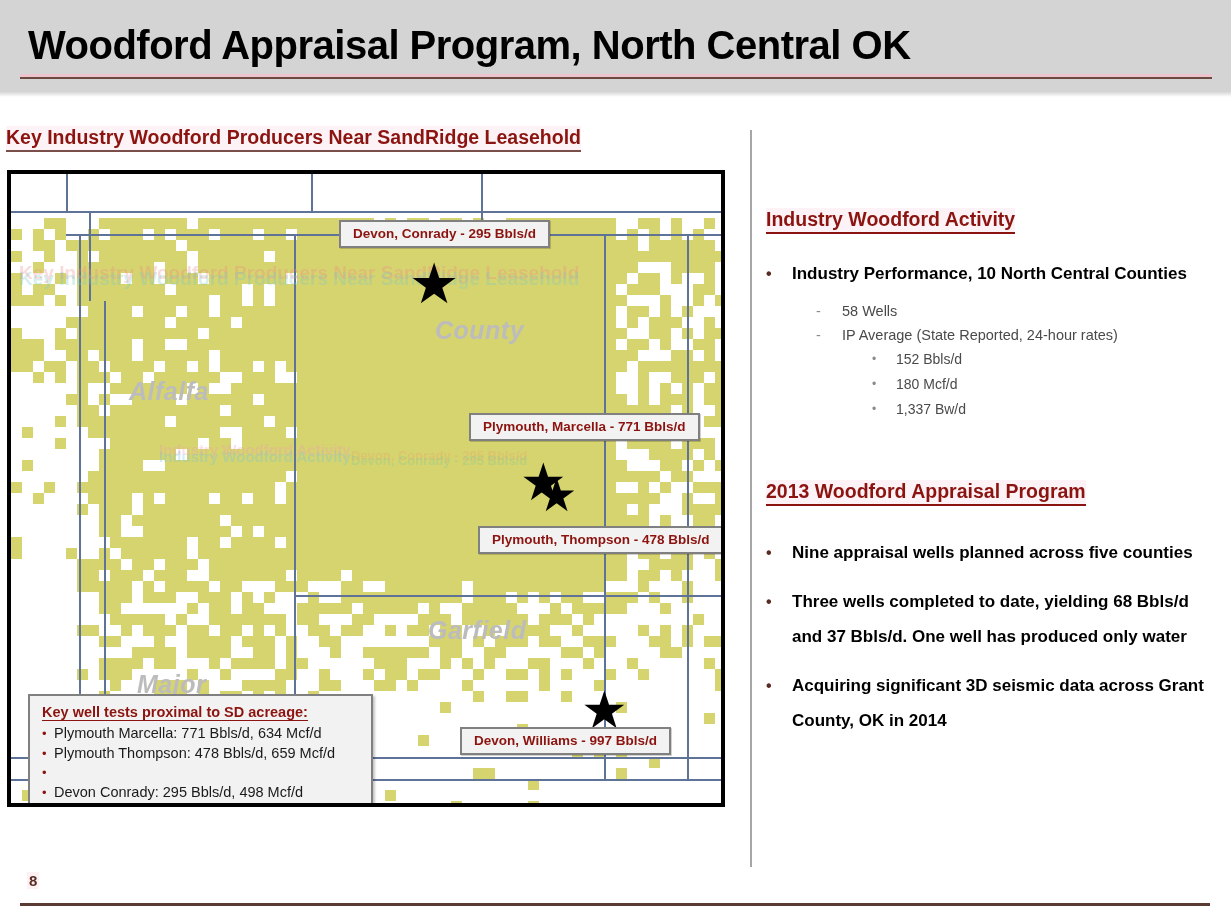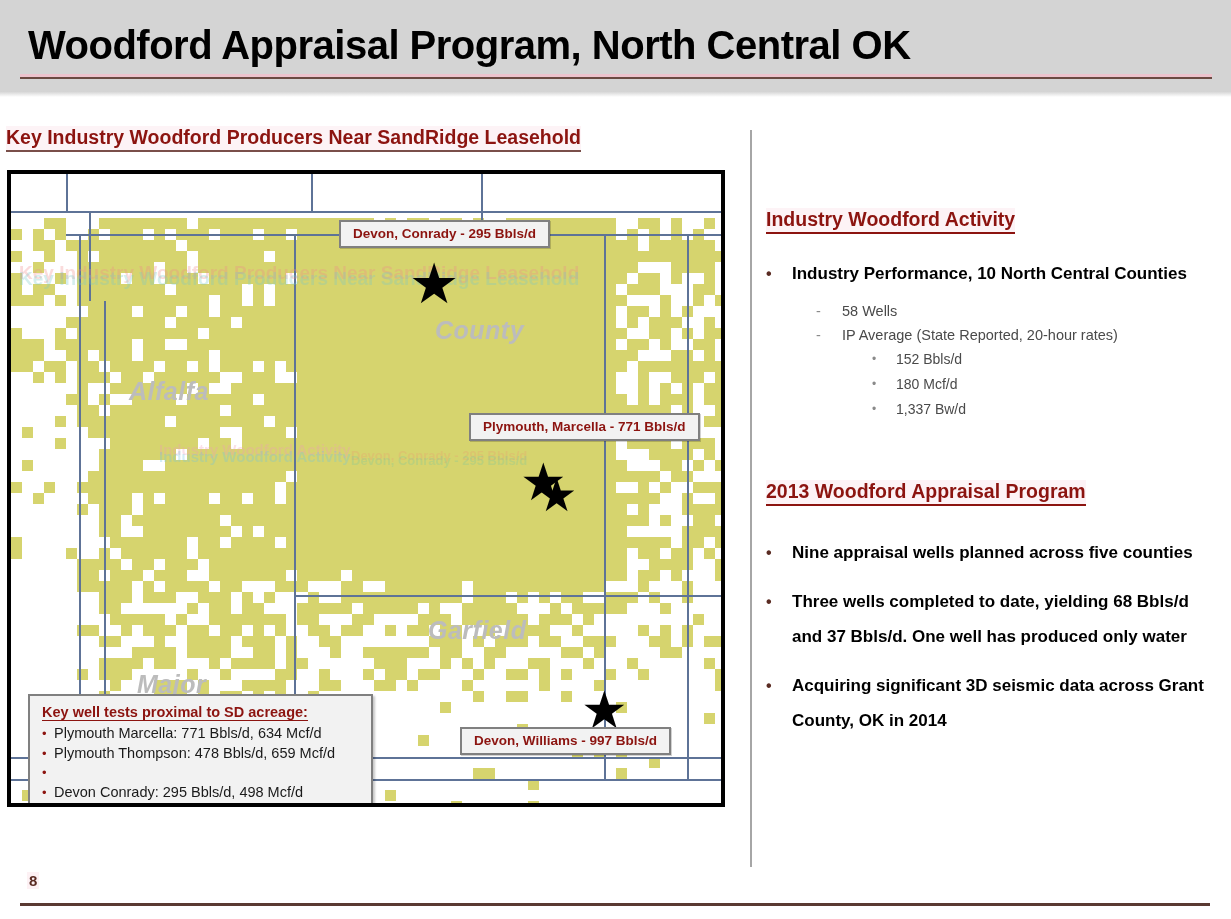--- a/index.html
+++ b/index.html
@@ -2233,20 +2233,21 @@
       <div class="county-label" style="left: 424px; top: 142px;">County</div>
       <div class="county-label" style="left: 118px; top: 203px;">Alfalfa</div>
       <div class="county-label" style="left: 417px; top: 442px;">Garfield</div>
       <div class="county-label" style="left: 126px; top: 496px;">Major</div>
       <div class="star" style="left: 398px; top: 82px; font-size: 56px;">★</div>
       <div class="star" style="left: 509px; top: 282px; font-size: 52px;">★</div>
       <div class="star" style="left: 525px; top: 298px; font-size: 46px;">★</div>
       <div class="star" style="left: 570px; top: 510px; font-size: 52px;">★</div>
       <div class="callout" style="left: 328px; top: 46px;">Devon, Conrady - 295 Bbls/d</div>
       <div class="callout" style="left: 458px; top: 239px;">Plymouth, Marcella - 771 Bbls/d</div>
+      <div class="callout" style="left: 467px; top: 352px;">Plymouth, Thompson - 478 Bbls/d</div>
       <div class="callout" style="left: 449px; top: 553px;">Devon, Williams - 997 Bbls/d</div>
       <div id="legend-box" style="top: 520px; left: 17px;"><div id="legend-title">Key well tests proximal to SD acreage:</div><div class="legend-row">
           <span class="legend-bullet">•</span>
           <span>Plymouth Marcella: 771 Bbls/d, 634 Mcf/d</span>
         </div><div class="legend-row">
           <span class="legend-bullet">•</span>
           <span>Plymouth Thompson: 478 Bbls/d, 659 Mcf/d</span>
         </div><div class="legend-row">
           <span class="legend-bullet">•</span>
         </div><div class="legend-row">
@@ -2272,21 +2273,21 @@
   </div>
 
   <div style="height:12px;"></div>
 
   <div class="b2" style="padding-left:50px;">
     <span class="bul">-</span>
     <span>58 Wells</span>
   </div>
   <div class="b2" style="padding-left:50px;">
     <span class="bul">-</span>
-    <span>IP Average (State Reported, 20-hour rates)</span>
+    <span>IP Average (State Reported, 24-hour rates)</span>
   </div>
 
   <div class="b3" style="padding-left:106px;">
     <span class="bul">•</span>
     <span>152 Bbls/d</span>
   </div>
   <div class="b3" style="padding-left:106px;">
     <span class="bul">•</span>
     <span>180 Mcf/d</span>
   </div>

